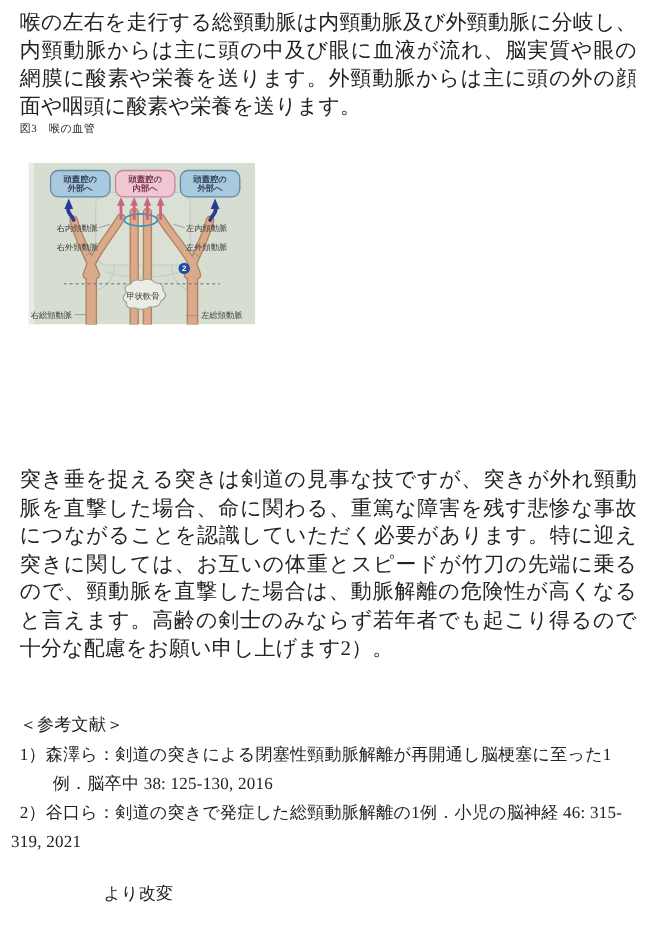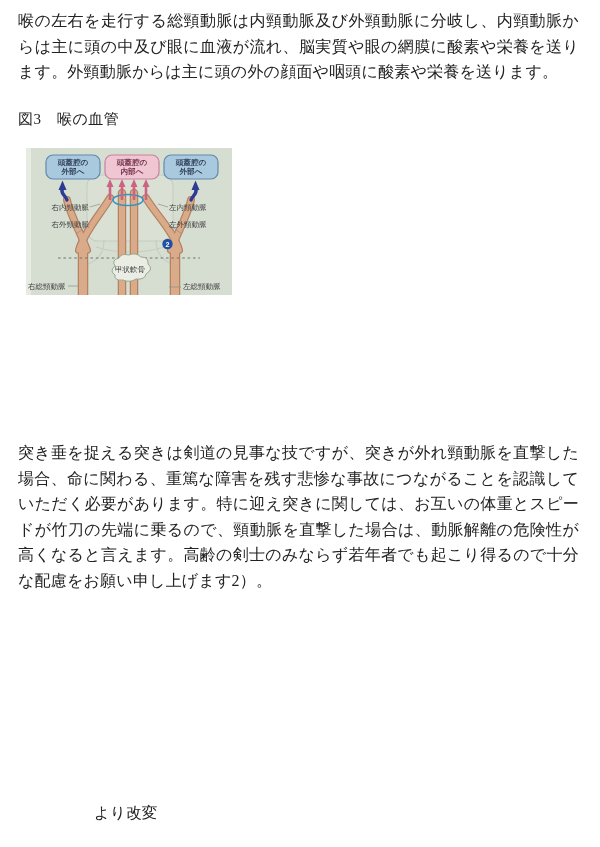--- a/index.html
+++ b/index.html
@@ -5,32 +5,32 @@
   html,body { margin:0; padding:0; background:#ffffff; }
   body {
     width:600px; height:847px;
     font-family:"Liberation Serif","DejaVu Serif",serif;
     color:#222222;
   }
   .page { position:relative; width:600px; height:847px; overflow:hidden; background:#ffffff; }
 
   .para {
     position:absolute; left:18px; width:561px;
-    font-size:16px; line-height:25.5px;
+    font-size:19px; line-height:25.5px;
     text-align:justify; text-justify:inter-ideograph;
     letter-spacing:0.2px;
     font-family:Liberation Serif, serif;
   }
   #para1 { top:8px; }
   #para2 { top:311px; }
-  #para3 { top:440px; }
+  #para3 { top:424px; }
 
   #fig-caption {
     position:absolute; left:18px; top:110px;
-    font-size:15px; letter-spacing:0.5px;
+    font-size:10px; letter-spacing:0.5px;
   }
 
   #figure {
     position:absolute; left:26px; top:148px;
     width:206px; height:147px;
   }
   #figure svg { display:block; filter:blur(0.3px); }
   .fig-label-text {
     font-family:"Liberation Sans","DejaVu Sans",sans-serif;
     font-size:7.5px; fill:#3a3a3a;
@@ -166,18 +166,25 @@
       <g>
         <circle cx="141.5" cy="96" r="5.2" fill="#1f4fa3"></circle>
         <text x="141.5" y="98.8" text-anchor="middle" fill="#ffffff" font-size="7.2" font-weight="bold" font-family="Liberation Sans, sans-serif">2</text>
       </g>
     </svg>
   </div>
 
 
   <div class="para" id="para3">突き垂を捉える突きは剣道の見事な技ですが、突きが外れ頸動脈を直撃した場合、命に関わる、重篤な障害を残す悲惨な事故につながることを認識していただく必要があります。特に迎え突きに関しては、お互いの体重とスピードが竹刀の先端に乗るので、頸動脈を直撃した場合は、動脈解離の危険性が高くなると言えます。高齢の剣士のみならず若年者でも起こり得るので十分な配慮をお願い申し上げます2）。</div>
 
+  <div id="refs">
+    <div class="ref-line">＜参考文献＞</div>
+    <div class="ref-line">1）森澤ら：剣道の突きによる閉塞性頸動脈解離が再開通し脳梗塞に至った1</div>
+    <div class="ref-line ref-indent">例．脳卒中 38: 125-130, 2016</div>
+    <div class="ref-line">2）谷口ら：剣道の突きで発症した総頸動脈解離の1例．小児の脳神経 46: 315-</div>
+    <div class="ref-line ref-outdent">319, 2021</div>
+  </div>
 
   <div id="credit">
     <div class="credit-indent">より改変</div>
   </div>
 
 </div>
 
 </body></html>

